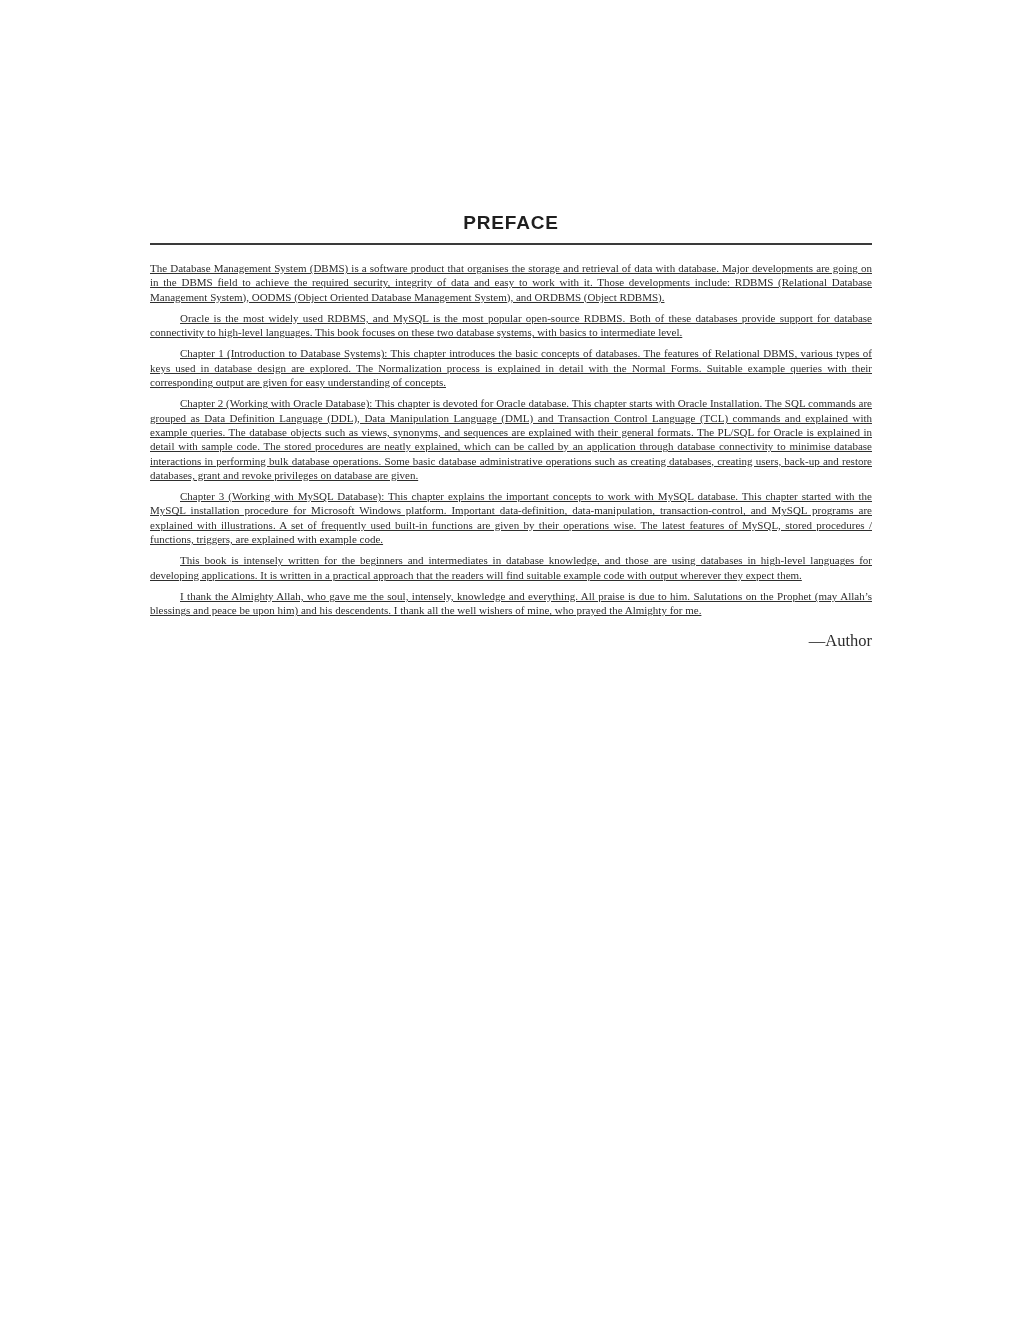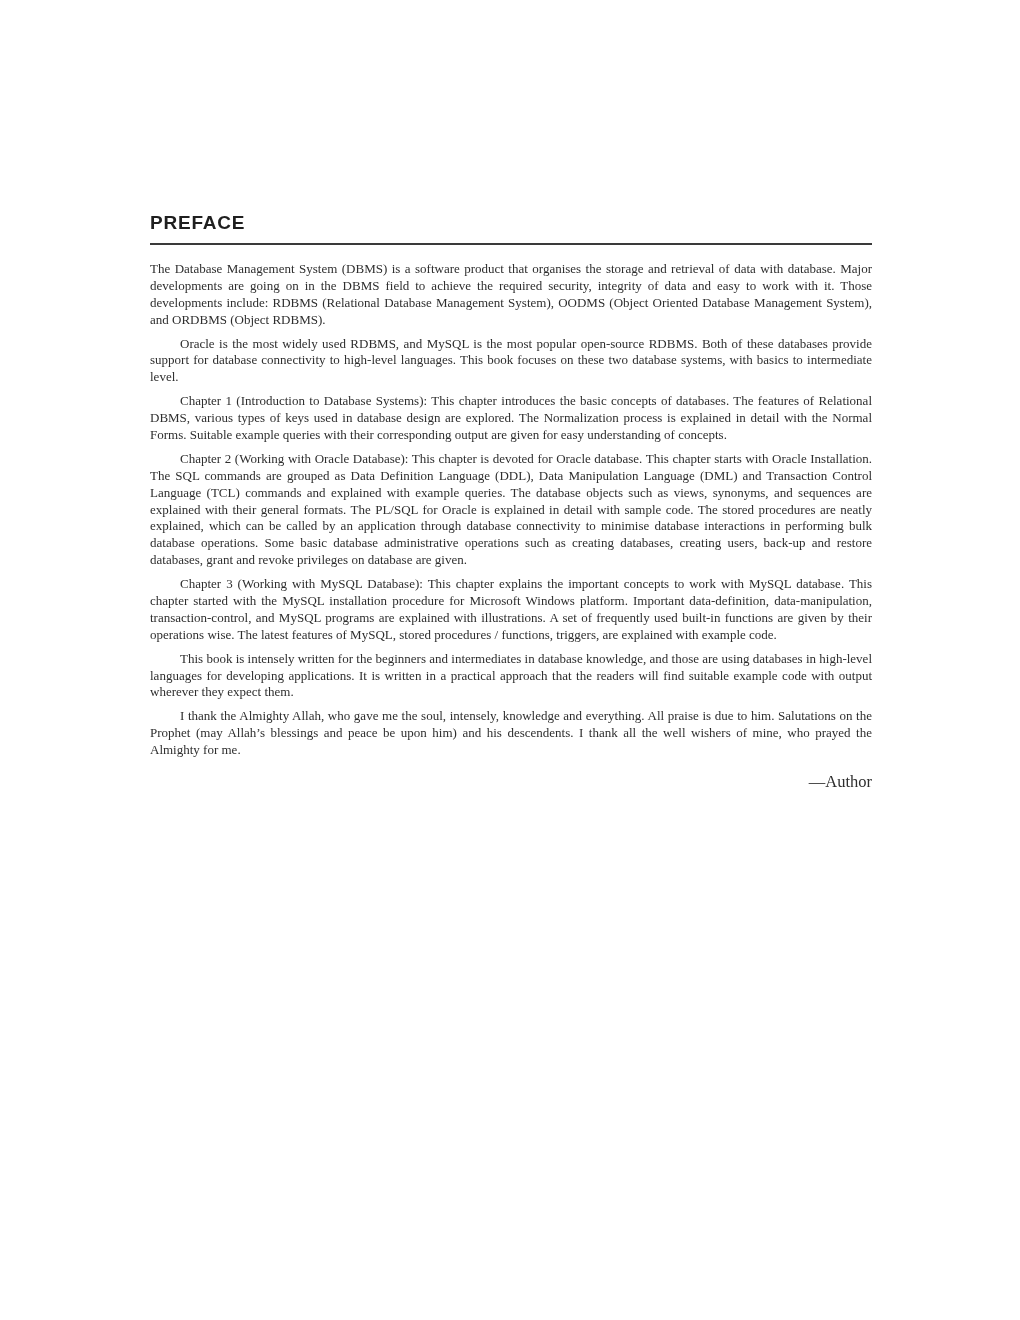--- a/index.html
+++ b/index.html
@@ -21,34 +21,36 @@
     top: 212px;
     width: 722px;
   }
   .preface-heading {
     font-family: "Liberation Sans", sans-serif;
     font-size: 19px;
     font-weight: bold;
     letter-spacing: 0.8px;
     color: #1f1f1f;
     margin: 0 0 9px 0;
+    text-align: center;
   }
   .heading-rule {
     border: none;
     border-top: 2px solid #3a3a3a;
     margin: 0 0 16px 0;
     height: 0;
   }
   .para {
-    font-size: 13px;
+    font-size: 11px;
     line-height: 1.3;
     text-align: justify;
     margin: 0 0 7px 0;
     text-indent: 30px;
     color: #2e2e2e;
+    text-decoration: underline;
   }
   .para.first {
     text-indent: 0;
   }
   .signature {
     font-size: 16.5px;
     line-height: 1.3;
     text-align: right;
     margin-top: 12px;
     color: #2e2e2e;

